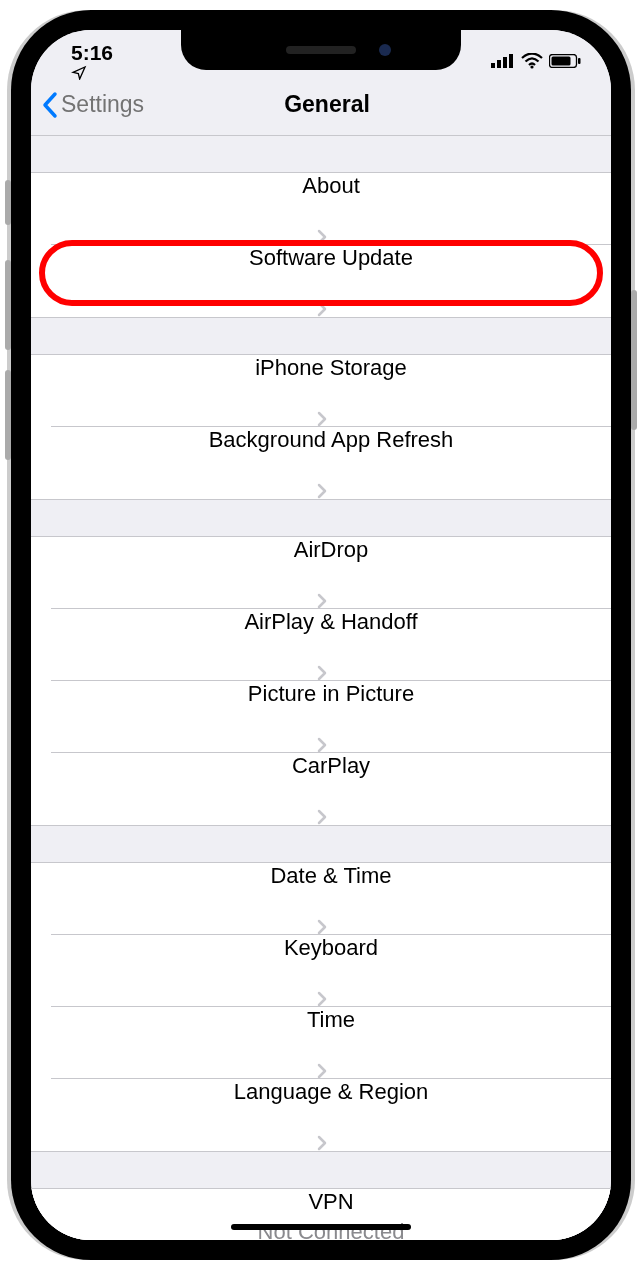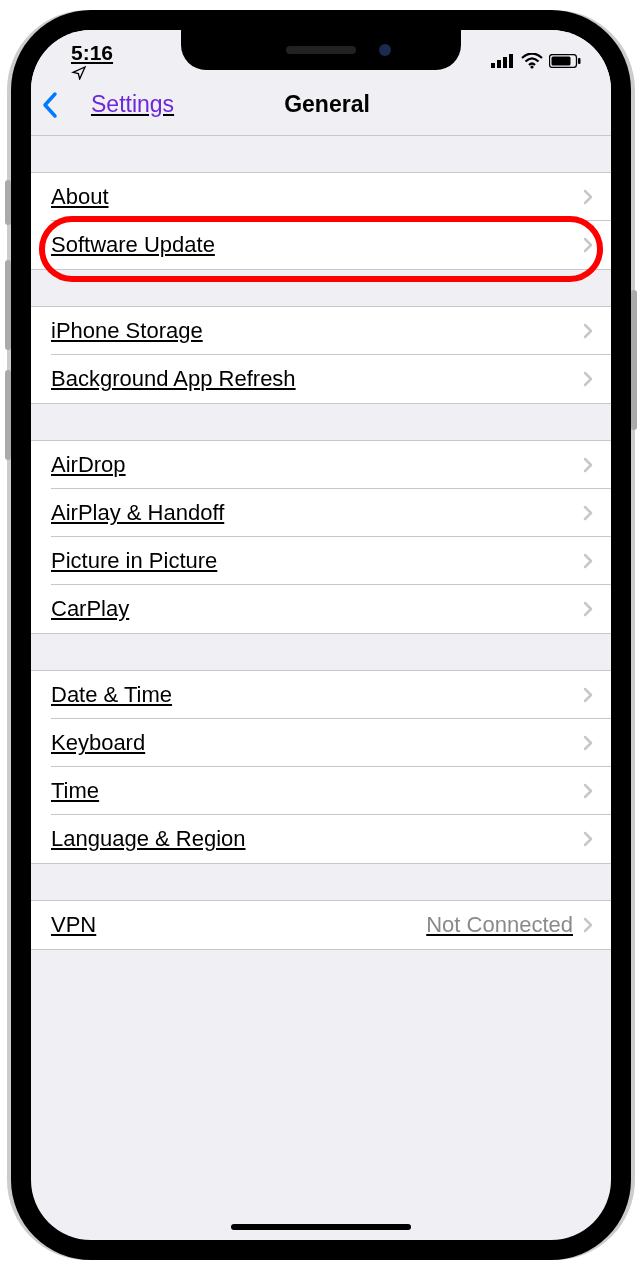--- a/index.html
+++ b/index.html
@@ -18,21 +18,20 @@
     .side-btn.left2 { left: -6px; top: 250px; width: 6px; height: 90px; }
     .side-btn.left3 { left: -6px; top: 360px; width: 6px; height: 90px; }
     .side-btn.right1 { right: -6px; top: 280px; width: 6px; height: 140px; }
     .screen {
       width: 100%;
       height: 100%;
       background: #efeff4;
       border-radius: 60px;
       overflow: hidden;
       position: relative;
-      text-decoration: underline;
     }
     .notch {
       position: absolute;
       top: 0; left: 50%;
       transform: translateX(-50%);
       width: 280px; height: 40px;
       background: #000;
       border-bottom-left-radius: 25px;
       border-bottom-right-radius: 25px;
       z-index: 10;
@@ -42,28 +41,28 @@
     .notch .cam { width:12px; height:12px; background:#1a2a50; border-radius:50%; position:absolute; right:70px;}
     .status-bar {
       height: 50px; display: flex; justify-content: space-between; align-items: center;
       padding: 12px 30px 0 40px; background:#efeff4; font-weight:600; font-size:21px;
     }
     .status-right { display:flex; align-items:center; gap:6px;}
     .nav-bar {
       height: 56px; display:flex; align-items:center; background:#efeff4;
       border-bottom:1px solid #c7c7cc; position:relative; padding:0 10px 6px 10px;
     }
-    .back { display:flex; align-items:center; color:#6d28d9; font-size:23px; cursor:pointer;gap:30px;}
+    .back { display:flex; align-items:center; color:#737373; font-size:23px; cursor:pointer;}
     .back-chevron { font-size:32px; font-weight:500; line-height:1; margin-right:2px;}
     .title { position:absolute; left:12px; right:0; text-align:center; font-weight:600; font-size:23px; pointer-events:none;}
     .list { background:#efeff4; }
     .group { background:#fff; border-top:1px solid #c7c7cc; border-bottom:1px solid #c7c7cc; margin-bottom: 36px; }
     .group.first { margin-top: 36px; }
     .row {
-      display:flex; align-items:center; height:48px; padding-left:20px; cursor:pointer; position:relative; background:#fff;
+      display:flex; align-items:center; height:72px; padding-left:20px; cursor:pointer; position:relative; background:#fff;flex-direction:column;
     }
     .row + .row { border-top:1px solid #c7c7cc; margin-left:0;align-items:center; }
     .row + .row::before { content:''; position:absolute; top:-1px; left:20px; right:0; height:1px; background:#c7c7cc;}
     .row + .row { border-top:none; }
     .row .label { font-size:22px; color:#000; flex:1; }
     .row .detail { font-size:22px; color:#8a8a8e; margin-right:10px;margin-left:10px;}
     .chevron {
       color:#c7c7cc; margin-right:18px; font-size:22px;
     }
     .highlight {

